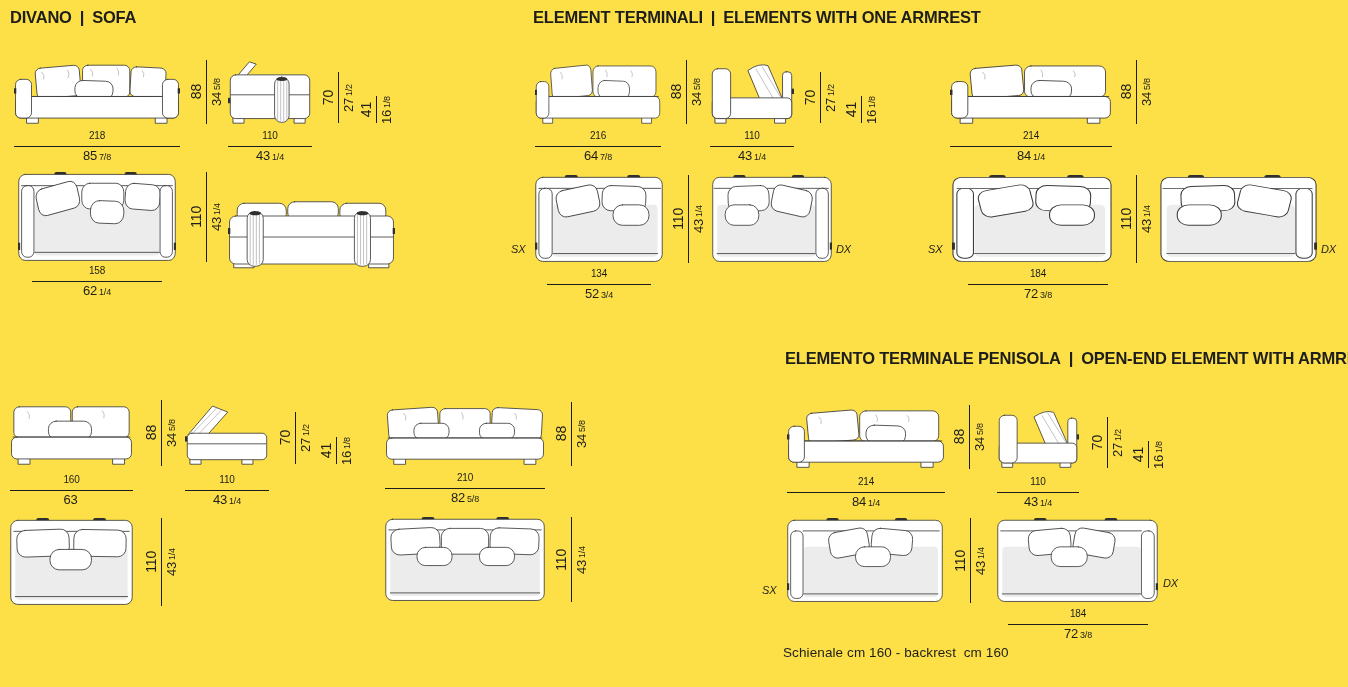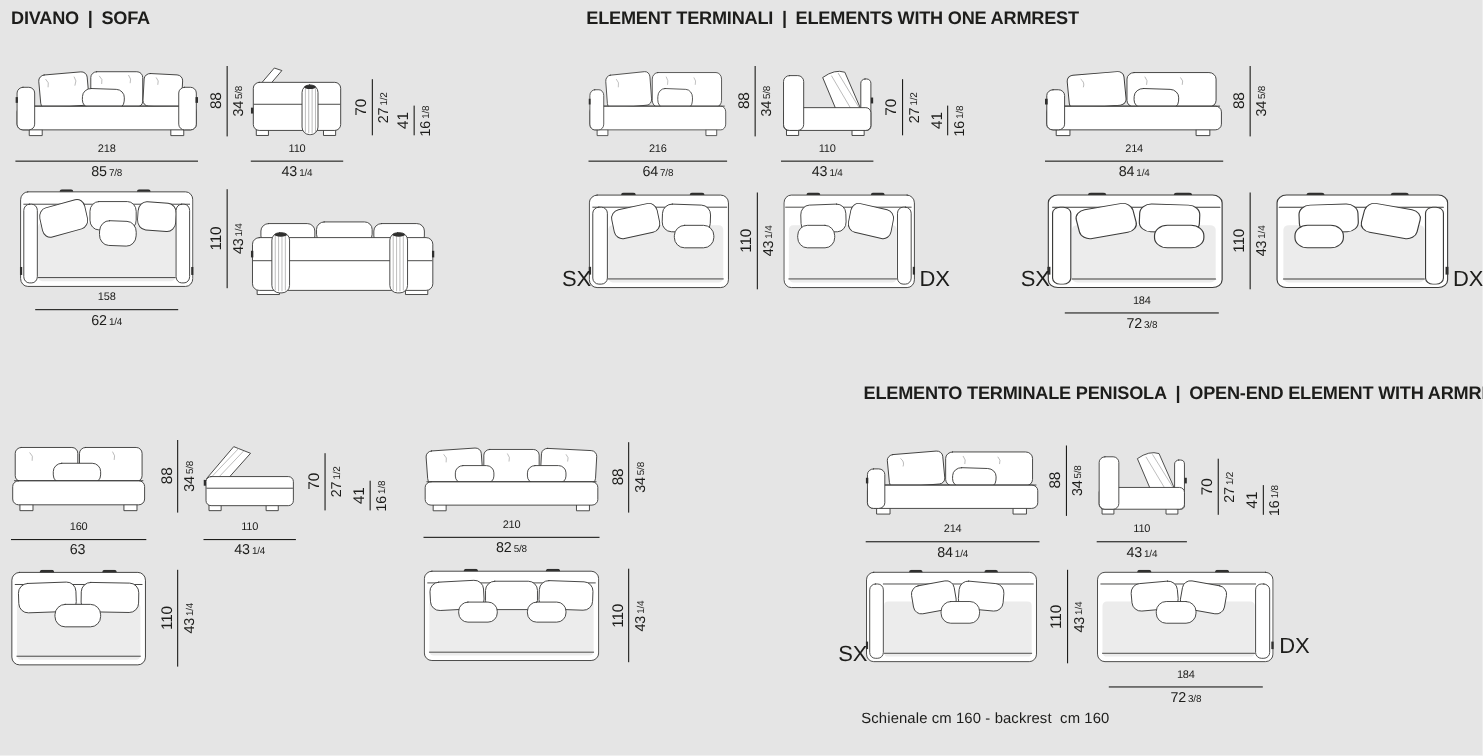--- a/index.html
+++ b/index.html
@@ -1,36 +1,36 @@
 <!DOCTYPE html>
 <html><head>
 <meta charset="utf-8">
 <style>
   html,body{margin:0;padding:0;background:#fff;}
-  #canvas{position:relative;width:1348px;height:687px;background:#e5e5e5;overflow:hidden;
+  #canvas{position:relative;width:1348px;height:687px;background:#fde047;overflow:hidden;
           font-family:"Liberation Sans", sans-serif;color:#1d1d1b;}
 
   .sec-title{position:absolute;font-size:16.5px;font-weight:700;letter-spacing:-0.2px;white-space:nowrap;color:#1d1d1b;}
   .tsep{margin:0 8px;}
 
   
   .hdim{position:absolute;text-align:center;}
   .hdim .dim-cm{font-size:10px;line-height:16px;letter-spacing:-0.2px;}
   .hdim .dim-line{height:0;border-top:1px solid #1d1d1b;margin:2px 0 1px 0;}
   .hdim .dim-in{font-size:13px;line-height:16px;letter-spacing:-0.2px;text-align:center;}
   .frac{font-size:9px;margin-inline-start:2px;}
 
   
   .vdim{position:absolute;display:flex;flex-direction:row;align-items:center;}
   .vdim .vline{width:0;border-left:1px solid #1d1d1b;align-self:stretch;}
   .vlab{writing-mode:vertical-rl;transform:rotate(180deg);white-space:nowrap;letter-spacing:-0.2px;}
   .vlab.cm{font-size:14px;padding:0 2px;}
   .vlab.in{font-size:13px;padding:0 2px;}
 
-  .sxdx{position:absolute;font-size:20px;letter-spacing:-0.2px;}
+  .sxdx{position:absolute;font-size:11px;letter-spacing:-0.2px;font-style:italic;}
   .footnote{position:absolute;font-size:13.5px;white-space:pre;letter-spacing:0.1px;}
 
   
   .art{position:absolute;overflow:visible;}
   .art *{vector-effect:non-scaling-stroke;}
   .fw{fill:#ffffff;stroke:#3c3c3b;stroke-width:1.1;stroke-linejoin:round;stroke-linecap:round;}
   .ln{fill:none;stroke:#3c3c3b;stroke-width:1.1;stroke-linejoin:round;stroke-linecap:round;}
   .fg{fill:#ececec;stroke:none;}
   .dk{fill:#2f2f2e;stroke:none;}
   .hl{fill:none;stroke:#9a9a9a;stroke-width:0.8;}
@@ -315,20 +315,25 @@
   <span class="sxdx" style="left:511px;top:243px">SX</span>
   <div class="vdim" style="left:668px;top:175px;height:88px">
     <span class="vlab cm">110</span>
     <div class="vline"></div>
     <span class="vlab in"><span>43</span><span class="frac">1/4</span></span>
   </div>
   <svg class="art mirror" style="left:712px;top:175px" width="120" height="88">
       <use href="#sym-top-armL"></use>
     </svg>
   <span class="sxdx" style="left:836px;top:243px">DX</span>
+  <div class="hdim" style="left:547px;top:266px;width:104px">
+    <div class="dim-cm">134</div>
+    <div class="dim-line"></div>
+    <div class="dim-in"><span>52</span><span class="frac">3/4</span></div>
+  </div>
 
   <svg class="art" style="left:950px;top:60px" width="162" height="67">
       <use href="#sym-front-armL"></use>
     </svg>
   <div class="vdim" style="left:1116px;top:60px;height:64px">
     <span class="vlab cm">88</span>
     <div class="vline"></div>
     <span class="vlab in"><span>34</span><span class="frac">5/8</span></span>
   </div>
   <div class="hdim" style="left:950px;top:128px;width:162px">

